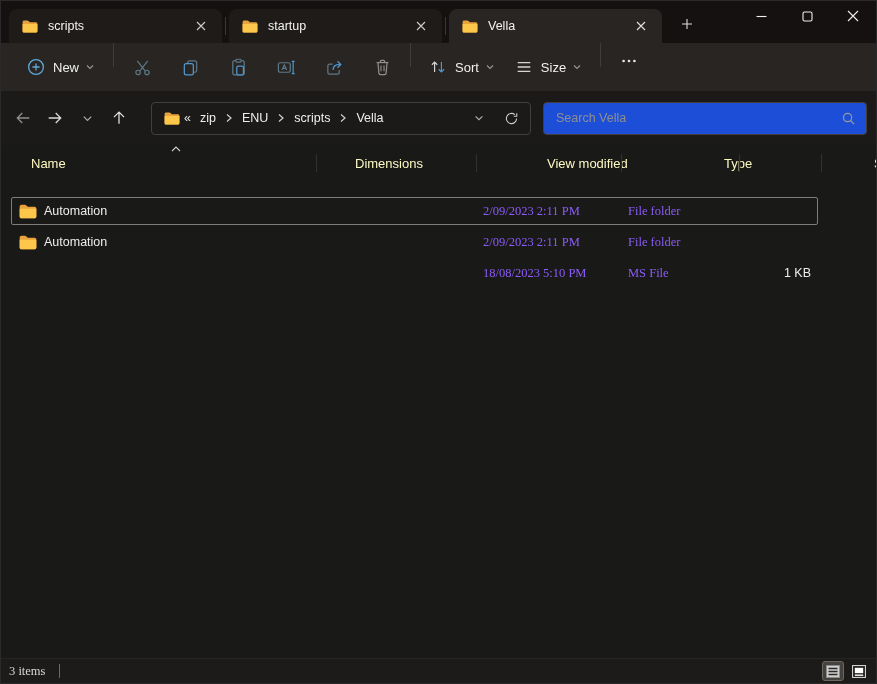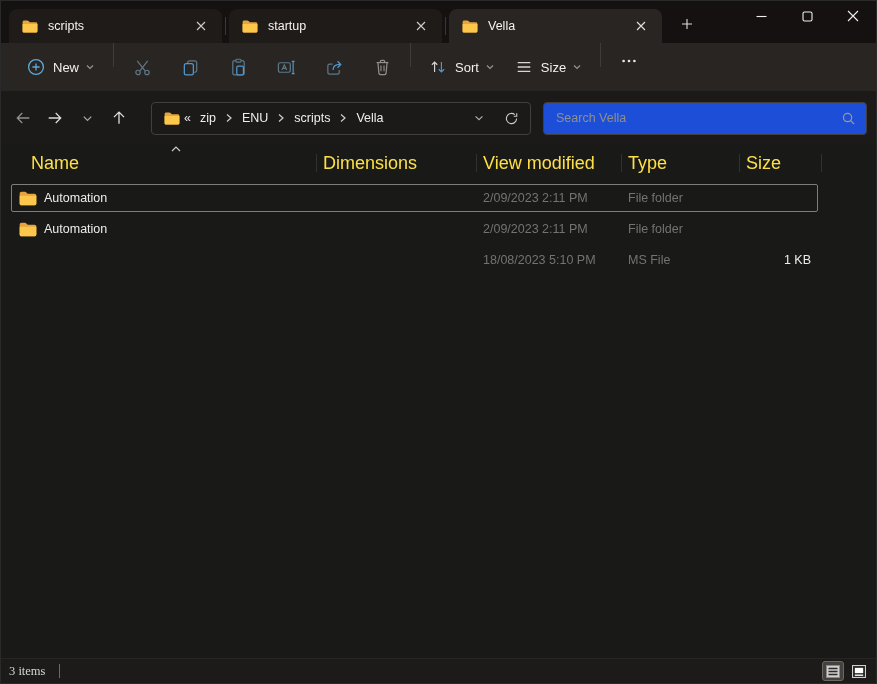--- a/index.html
+++ b/index.html
@@ -36,32 +36,32 @@
   .crumb-sep { display:flex; align-items:center; padding:0 1px; }
   .crumb-overflow { padding:3px 2px 3px 4px; color:#e8e8e8; letter-spacing:-1px; }
   .addr-right { display:flex; align-items:center; gap:6px; }
   .addr-chev, .addr-refresh { width:26px; height:26px; display:flex; align-items:center; justify-content:center; border-radius:3px; }
   .searchbox { flex:1; height:33px; margin-left:12px; border:1px solid #433f3c; border-radius:4px; background:#1d4ed8; display:flex; align-items:center; padding:0 10px 0 12px; }
   .searchbox input { flex:1; background:transparent; border:none; outline:none; color:#d8d8d8; font-family:"Liberation Sans", sans-serif; font-size:12.5px; }
   .searchbox input::placeholder { color:#8f8f8f; }
 
   
   .main { flex:1; background:#191918; position:relative; padding-top:4px; overflow:hidden; }
-  .list-header { position:relative; margin-left:10px; width:812px; height:28px; display:grid; grid-template-columns:305px 160px 145px 118px 84px; align-items:center; color:#fde047; font-size:18px; }
+  .list-header { position:relative; margin-left:10px; width:812px; height:28px; display:grid; grid-template-columns:305px 160px 145px 118px 84px; align-items:center; color:#fef9c3; font-size:13px;gap:32px; }
   .list-header .hc { padding-left:7px; white-space:nowrap; }
   .list-header .hc.name { padding-left:20px; }
   .hdr-divider { position:absolute; top:5px; width:1px; height:18px; background:#33312f; }
   .sort-caret { position:absolute; left:160px; top:-3px; }
-  .rows { margin-top:7px; }
+  .rows { margin-top:20px; }
   .row { margin-left:10px; width:807px; height:28px; display:grid; grid-template-columns:304px 160px 145px 118px 80px; align-items:center; font-size:12.5px; color:#ededed; border:1px solid transparent; border-radius:2px; margin-bottom:3px; }
   .row.focused { border-color:#7d7d7d; }
   .cell { padding-left:7px; white-space:nowrap; overflow:hidden; }
   .cell.name { padding-left:7px; display:flex; align-items:center; gap:7px; }
   .cell.size { text-align:right; padding-right:8px; }
-  .row .cell.date, .row .cell.type { color:#737373; }
+  .row .cell.date, .row .cell.type { color:#8b5cf6;font-family:Liberation Serif, serif; }
 
   
   .statusbar { height:25px; background:#1c1b1a; border-top:1px solid #262524; display:flex; align-items:center; padding:0 6px 0 8px; flex:none; font-size:12.5px; color:#d6d6d6;font-family:Liberation Serif, serif; }
   .status-sep { width:1px; height:14px; background:#6a6a6a; margin-left:14px; }
   .status-right { margin-left:auto; display:flex; align-items:center; gap:4px; }
   .view-toggle { width:22px; height:20px; display:flex; align-items:center; justify-content:center; border-radius:3px; border:1px solid transparent; }
   .view-toggle.active { background:#45423e; border-color:#6b6862; }
 
   svg { display:block; }
 </style>

